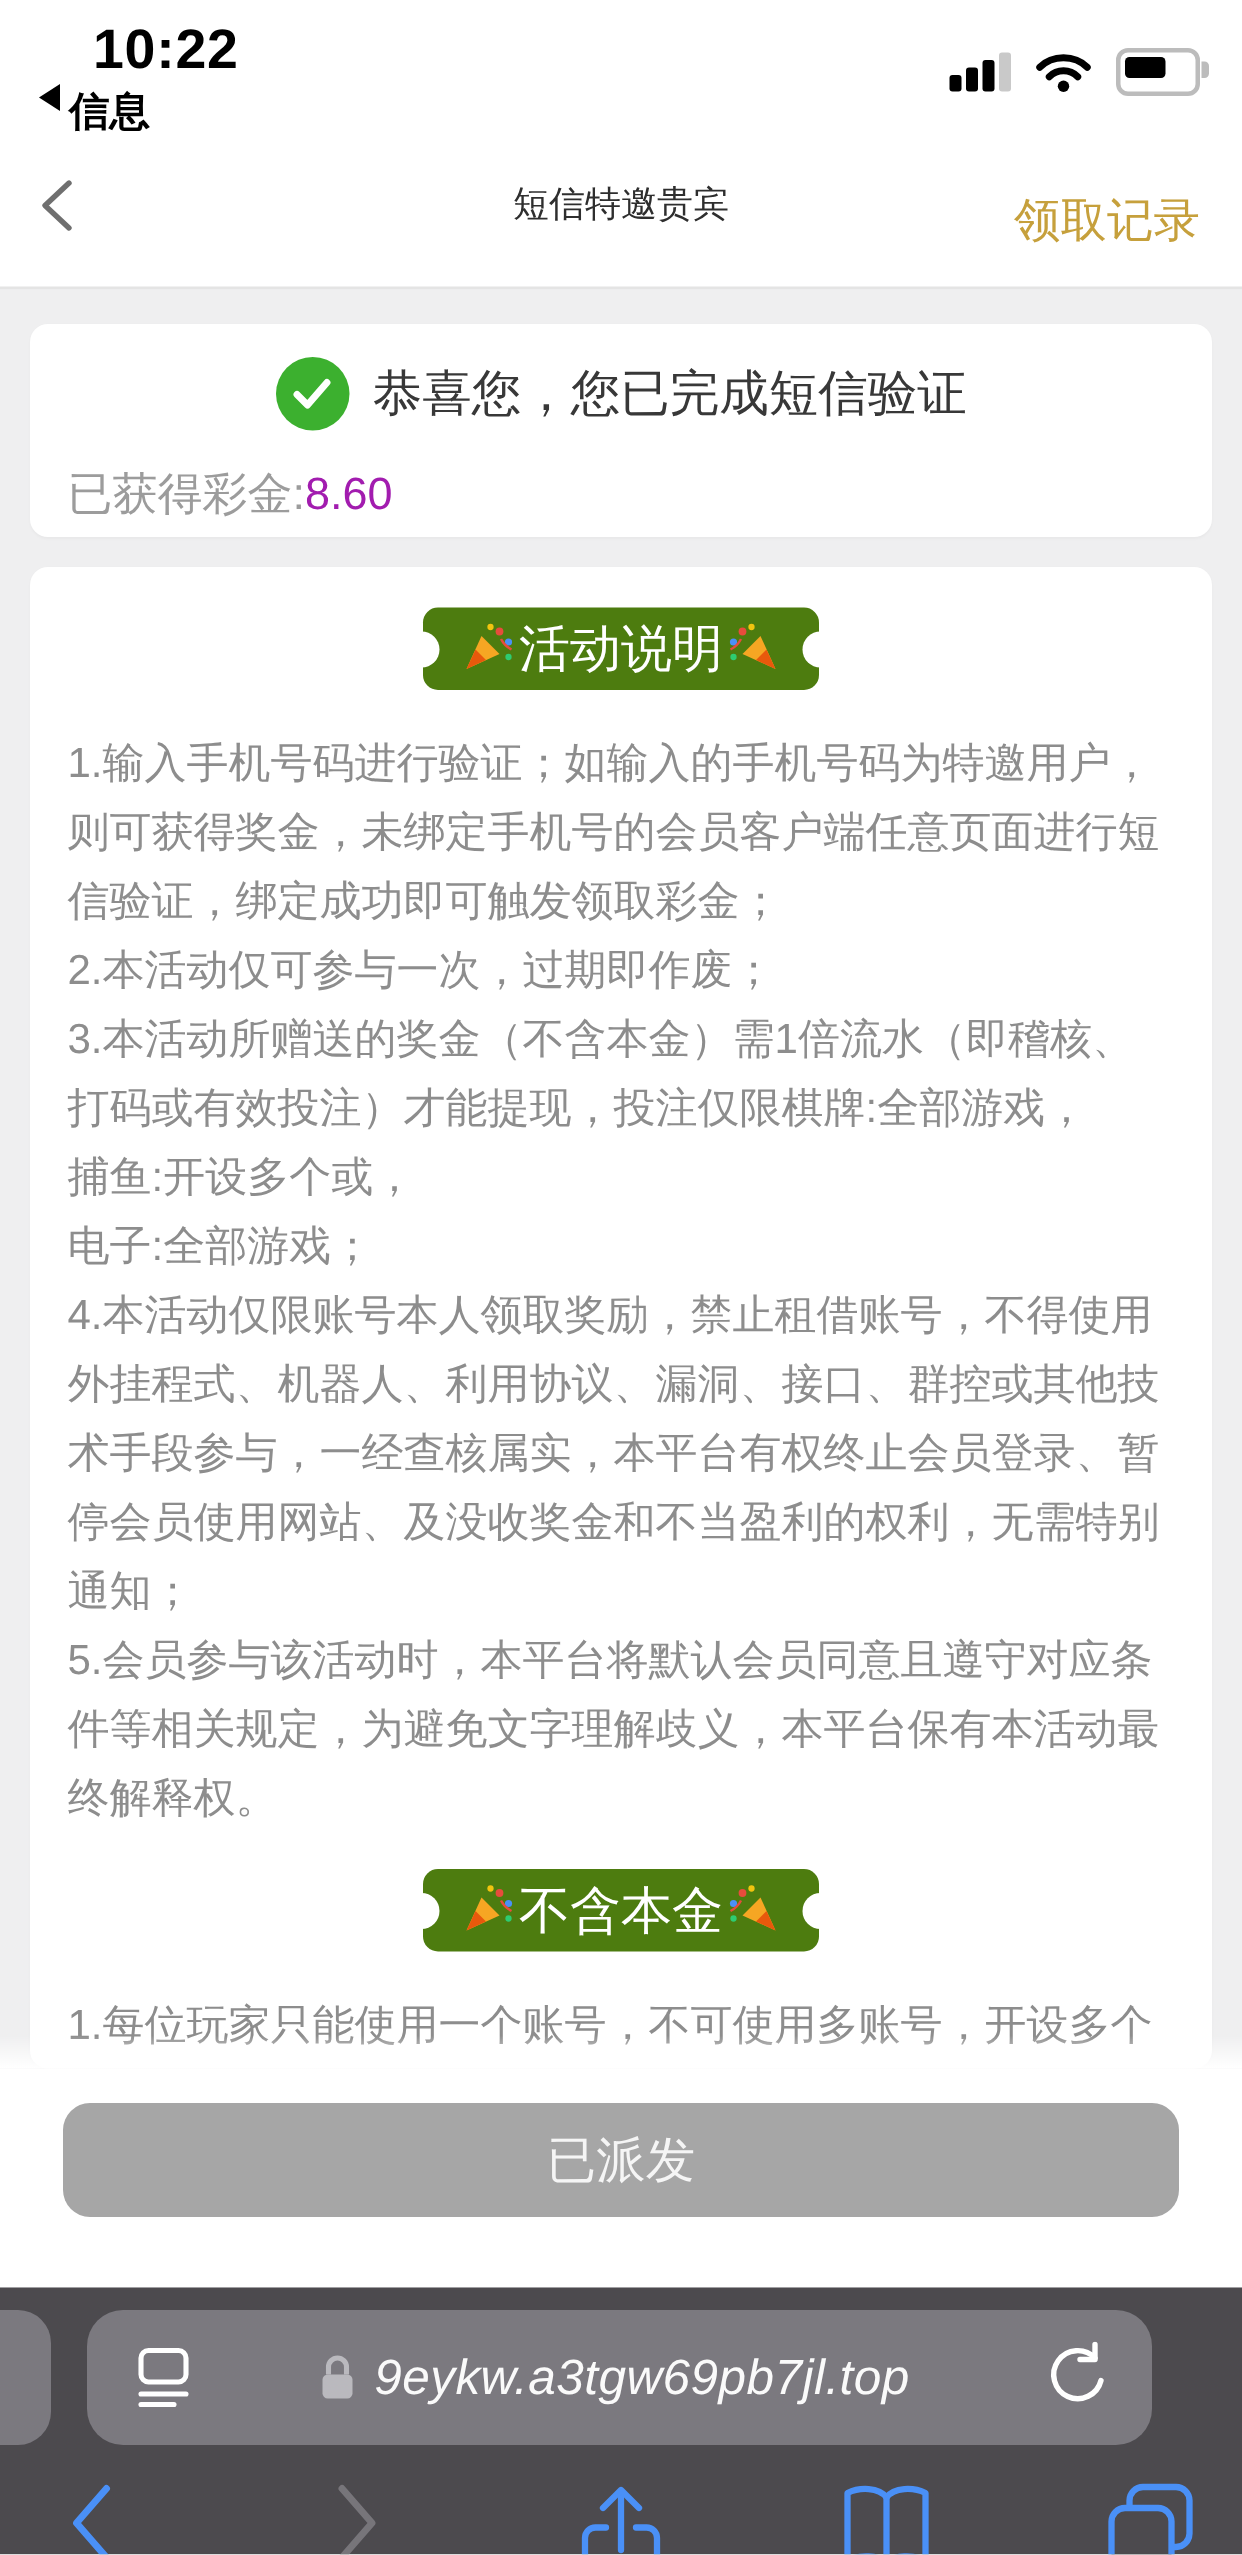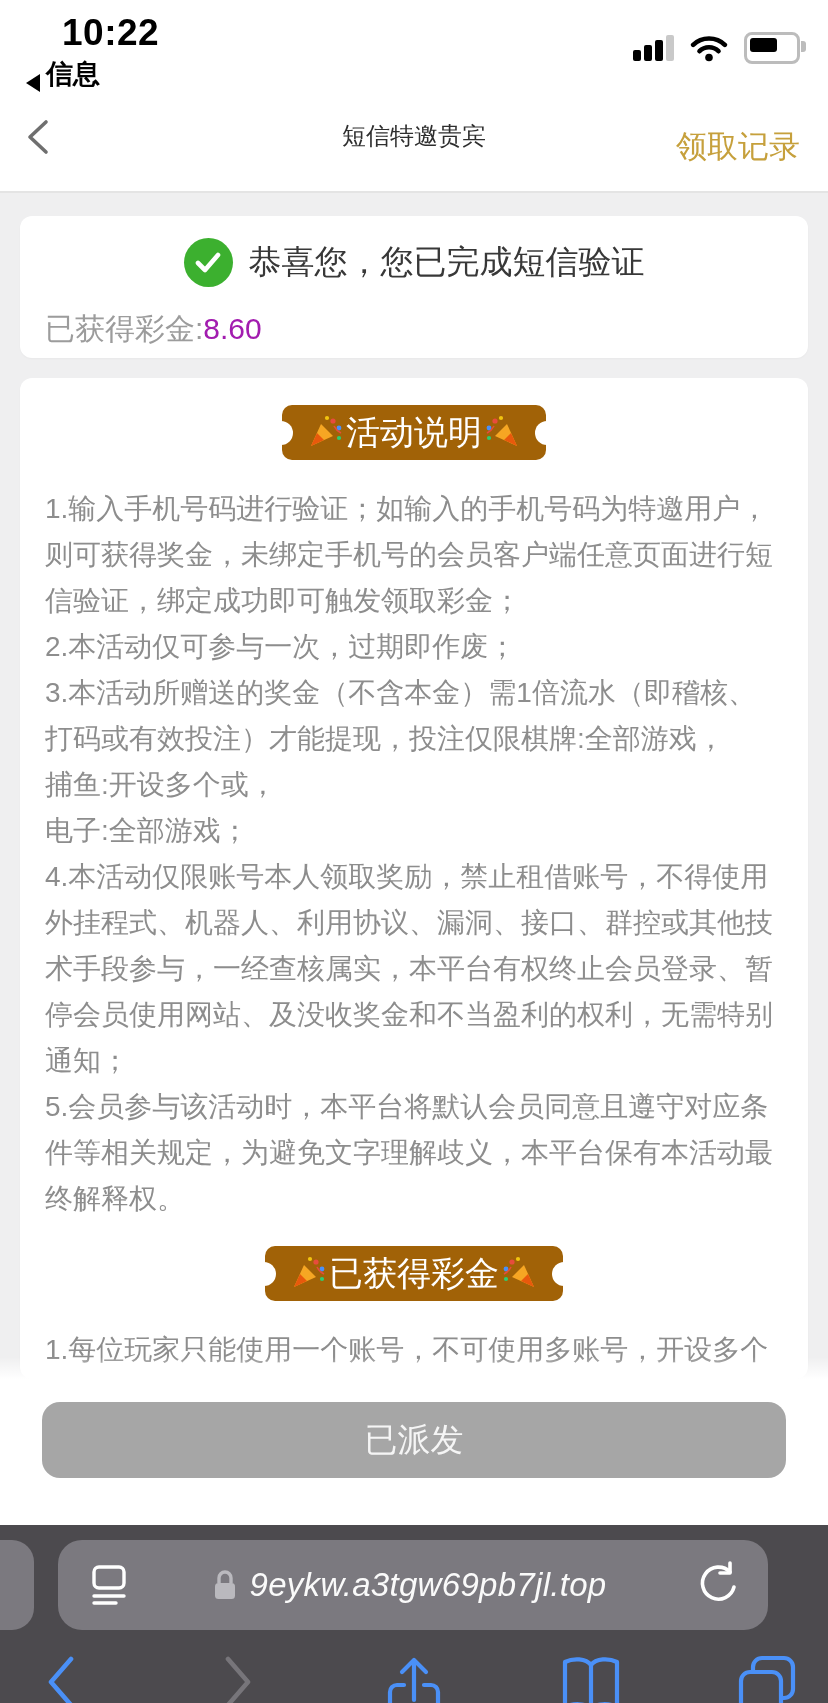--- a/index.html
+++ b/index.html
@@ -4,21 +4,21 @@
 <style>
   html,body{margin:0;padding:0;background:#efeff0;}
   body{width:828px;height:1703px;overflow:hidden;
        font-family:"Liberation Sans","DejaVu Sans",sans-serif;}
   .phone{position:relative;width:828px;height:1703px;overflow:hidden;background:#efeff0;}
 
   
   .header{position:absolute;top:0;left:0;width:828px;height:193px;background:#ffffff;
           border-bottom:2px solid #e4e4e4;box-sizing:border-box;}
   .time{position:absolute;left:62px;top:12px;font-size:37px;font-weight:700;color:#000;letter-spacing:0.5px;}
-  .back-app{position:absolute;left:26px;top:56px;display:flex;align-items:flex-end;gap:6px;
+  .back-app{position:absolute;left:26px;top:56px;display:flex;align-items:flex-start;gap:6px;
             font-size:27px;font-weight:600;color:#000;}
   .tri{width:0;height:0;border-top:9px solid transparent;border-bottom:9px solid transparent;
        border-right:14px solid #000;}
   .status-icons{position:absolute;right:28px;top:32px;display:flex;align-items:center;gap:16px;}
   .sig{display:flex;align-items:flex-end;gap:3px;height:26px;}
   .sig i{display:block;width:8px;border-radius:2px;background:#000;}
   .sig i:nth-child(1){height:11px}.sig i:nth-child(2){height:16px}
   .sig i:nth-child(3){height:21px}.sig i:nth-child(4){height:26px;background:#c9c9c9}
   .battery{position:relative;width:50px;height:26px;border:3px solid #bcbcbc;border-radius:8px;}
   .battery .fill{position:absolute;left:3px;top:3px;height:14px;width:27px;background:#000;border-radius:3px;}
@@ -40,21 +40,21 @@
   .bonus-line{position:absolute;left:25px;top:93px;font-size:30px;color:#9c9c9c;}
   .bonus-value{color:#a21caf;}
 
   
   .terms-card{position:absolute;left:20px;top:378px;width:788px;height:1001px;background:#fff;
               border-radius:12px;box-shadow:0 1px 2px rgba(0,0,0,0.03);
               box-sizing:border-box;padding:0 25px;overflow:hidden;}
   .badge-row{display:flex;justify-content:center;margin:27px 0 26px;}
   .badge-row.second{margin:24px 0 26px;}
   .ribbon{position:relative;display:flex;align-items:center;gap:4px;height:55px;
-          background:#a16207;color:#fff;font-size:34px;padding:0 24px;border-radius:10px;}
+          background:#4d7c0f;color:#fff;font-size:34px;padding:0 24px;border-radius:10px;}
   .ribbon .notch{position:absolute;top:50%;transform:translateY(-50%);
                  width:24px;height:24px;background:#fff;border-radius:50%;}
   .ribbon .notch.l{left:-13px}.ribbon .notch.r{right:-13px}
   .popper{width:36px;height:36px;flex:0 0 auto;}
   .popper.flip{transform:scaleX(-1);}
   .rules p,.terms p{margin:0;font-size:28px;line-height:46px;color:#8d8d8d;}
 
   
   .footer-bar{position:absolute;left:0;top:1379px;width:828px;height:146px;background:#fff;}
   .footer-bar::before{content:"";position:absolute;left:0;right:0;top:-22px;height:22px;
@@ -170,21 +170,21 @@
         <span class="notch l"></span>
         <svg class="popper" viewBox="0 0 36 36">
           <polygon points="5,31 15,9 27,21" fill="#f6a623"></polygon>
           <polygon points="5,31 11,18 18,25" fill="#e8590c"></polygon>
           <circle cx="27" cy="6" r="2.6" fill="#e74c3c"></circle>
             <circle cx="33" cy="13" r="2.4" fill="#4a90f7"></circle>
           <circle cx="21" cy="3" r="2.1" fill="#f1c40f"></circle>
             <circle cx="33" cy="23" r="2.1" fill="#2ecc71"></circle>
           <path d="M28,11 C30,15 33,17 35,18" fill="none" stroke="#e74c3c" stroke-width="1.6"></path>
         </svg>
-        <span>已获得彩金</span>
+        <span>不含本金</span>
         <svg class="popper flip" viewBox="0 0 36 36">
           <polygon points="5,31 15,9 27,21" fill="#f6a623"></polygon>
           <polygon points="5,31 11,18 18,25" fill="#e8590c"></polygon>
           <circle cx="27" cy="6" r="2.6" fill="#e74c3c"></circle>
             <circle cx="33" cy="13" r="2.4" fill="#4a90f7"></circle>
           <circle cx="21" cy="3" r="2.1" fill="#f1c40f"></circle>
             <circle cx="33" cy="23" r="2.1" fill="#2ecc71"></circle>
           <path d="M28,11 C30,15 33,17 35,18" fill="none" stroke="#e74c3c" stroke-width="1.6"></path>
         </svg>
         <span class="notch r"></span>

